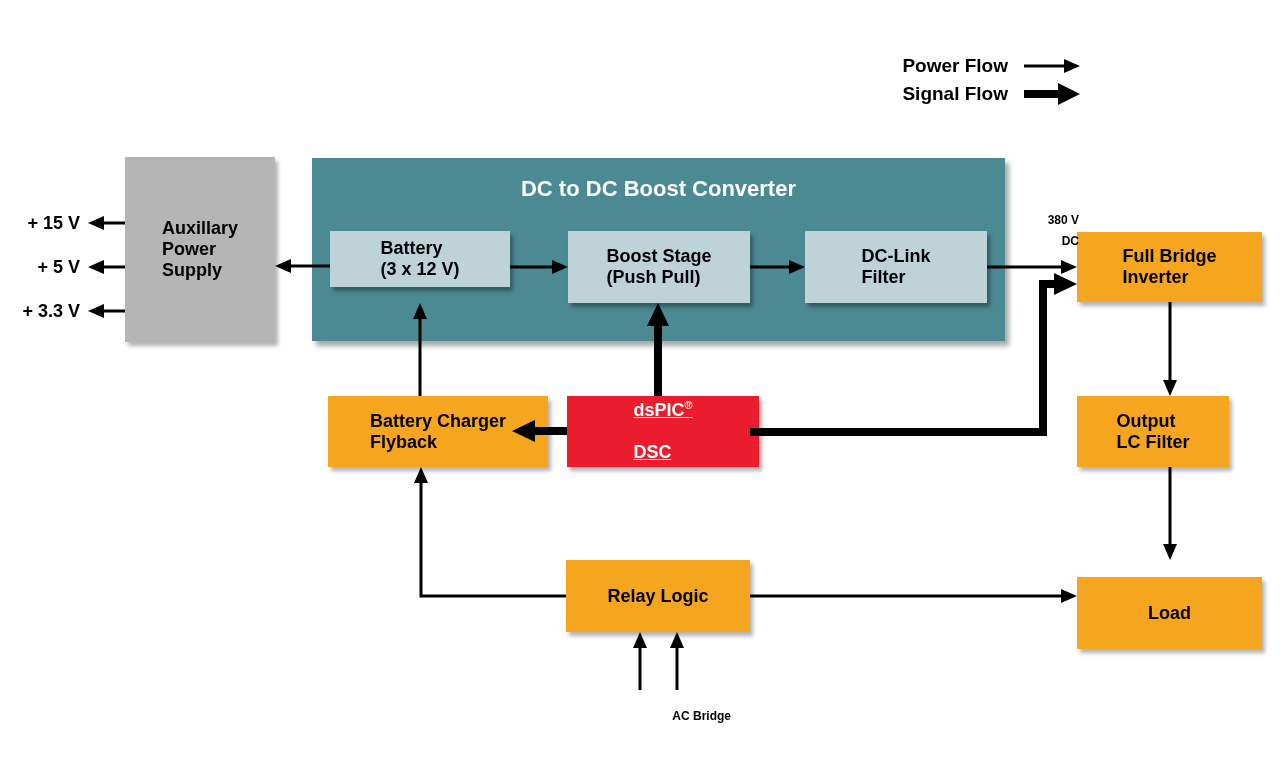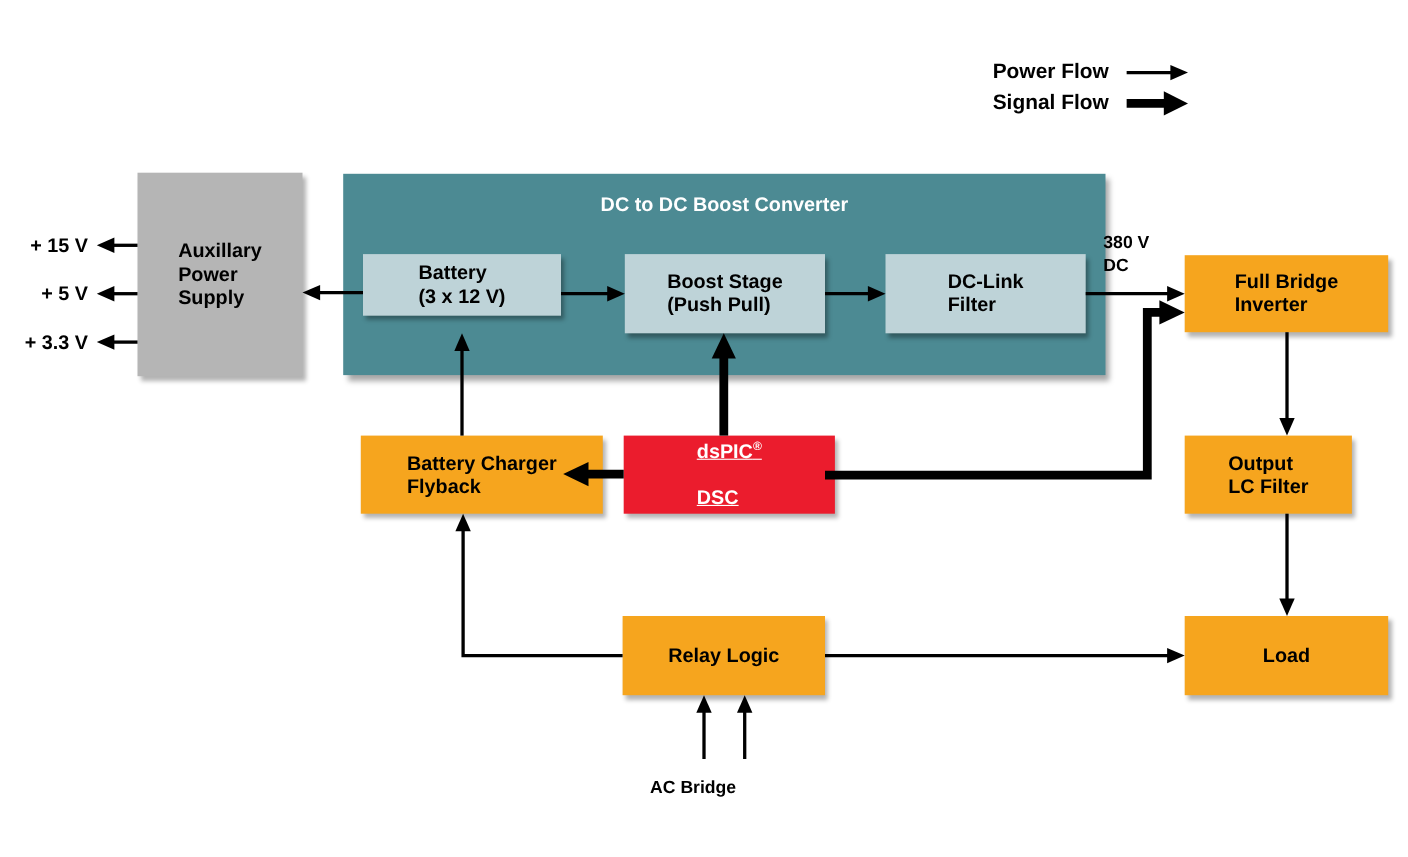--- a/index.html
+++ b/index.html
@@ -17,27 +17,27 @@
   .orange{background:var(--orange_box,#F6A51E);}
   .red{background:var(--red_box,#EB1C2D);color:#fff;}
   .grayb{background:var(--gray_box,#B5B5B5);}
   .inner{background:var(--inner_box,#BED3D8);box-shadow:3px 4px 4px rgba(0,0,0,0.35);}
   .panel{
     position:absolute;left:312px;top:158px;width:693px;height:183px;
     background:var(--teal_panel,#4C8A93);box-shadow:4px 5px 5px rgba(0,0,0,0.35);
   }
   .panel-title{
     position:absolute;top:18px;left:0;width:100%;text-align:center;
-    font-size:18px;color:var(--panel_title_text,#fff);
+    font-size:22px;color:var(--panel_title_text,#fff);
   }
   .vlabel{
     position:absolute;width:110px;text-align:right;font-size:18px;line-height:22px;
   }
   .note{
-    position:absolute;text-align:left;font-size:16px;line-height:21px;white-space:pre-line;
+    position:absolute;text-align:right;font-size:12px;line-height:21px;white-space:pre-line;
   }
   .legend{position:absolute;top:52px;right:200px;}
   .legend-row{display:flex;align-items:center;justify-content:flex-end;gap:16px;height:28px;}
   .legend-row span{font-size:19px;}
   .wires{position:absolute;left:0;top:0;pointer-events:none;}
   .wires line,.wires polyline{stroke:var(--wire_black,#000);fill:none;}
   .wires polygon{fill:var(--wire_black,#000);}
   .thin{stroke-width:3px;}
   .thick{stroke-width:8px;}
   sup.reg{font-size:11px;line-height:0;}
@@ -81,21 +81,21 @@
 (3 x 12 V)</div>
   <div class="box inner" style="left:568px;top:231px;width:182px;height:72px;">Boost Stage
 (Push Pull)</div>
   <div class="box inner" style="left:805px;top:231px;width:182px;height:72px;">DC-Link
 Filter</div>
 
   <div class="box orange" style="left:1077px;top:232px;width:185px;height:70px;">Full Bridge
 Inverter</div>
   <div class="box orange" style="left:1077px;top:396px;width:152px;height:71px;">Output
 LC Filter</div>
-  <div class="box orange" style="left:1077px;top:560px;width:185px;height:72px;">Load</div>
+  <div class="box orange" style="left:1077px;top:577px;width:185px;height:72px;">Load</div>
 
   <div class="box orange" style="left:328px;top:396px;width:220px;height:71px;">Battery Charger
 Flyback</div>
   <div class="box red" style="left:567px;top:396px;width:192px;height:71px;text-decoration:underline;">
     <div>
       <span class="dspic-line"><span>dsPIC</span><sup class="reg">®</sup></span>
       <span class="dspic-line">DSC</span>
     </div>
   </div>
 

